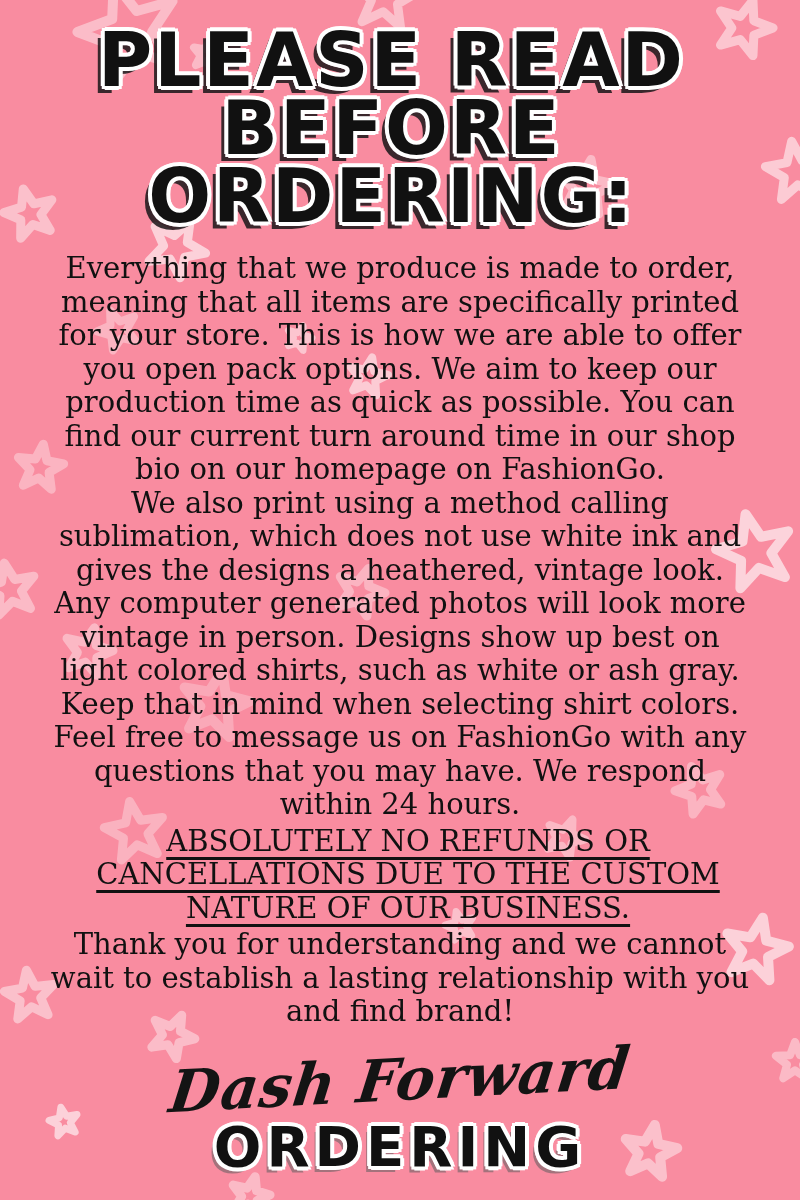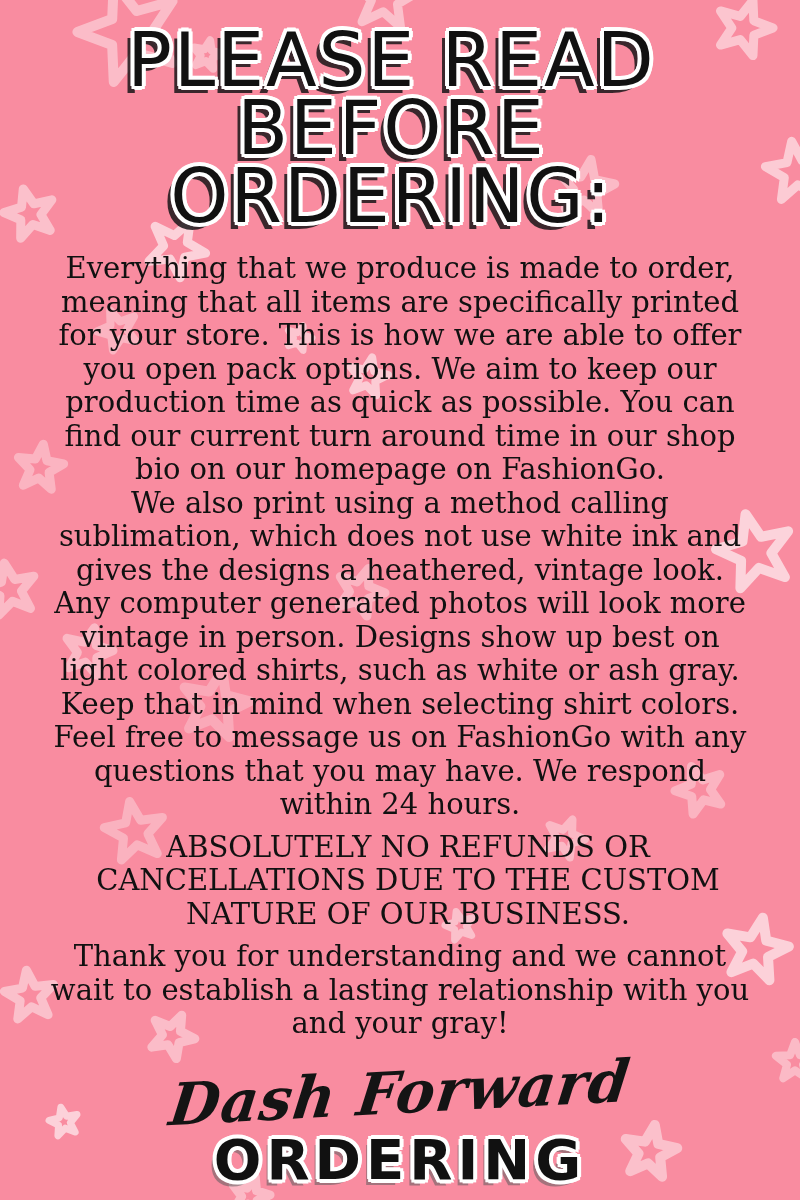--- a/index.html
+++ b/index.html
@@ -35,45 +35,46 @@
   .content {
     position: absolute;
     left: 0; top: 0;
     width: 800px;
     height: 1200px;
     text-align: center;
   }
   .title {
     margin: 26px 17px 0 0;
     font-family: "DejaVu Sans", sans-serif;
-    font-weight: normal;
+    font-weight: bold;
     font-size: 74px;
     line-height: 0.92;
     letter-spacing: 2px;
     color: var(--color-text, #111111);
     white-space: pre-line;
     text-shadow:
       -3px -3px 0 #ffffff, 3px -3px 0 #ffffff,
       -3px  3px 0 #ffffff, 3px  3px 0 #ffffff,
       -4px  0   0 #ffffff, 4px  0   0 #ffffff,
        0   -4px 0 #ffffff, 0    4px 0 #ffffff,
       -7px  7px 0 rgba(25, 21, 23, 0.85);
   }
   .body-text, .notice, .closing {
     font-family: "DejaVu Serif", "Liberation Serif", serif;
     font-size: 29px;
     line-height: 33.5px;
     color: var(--color-text, #111111);
     white-space: pre-line;
-    margin: 9px;
+    margin: 3px;
   }
   .body-text {
     margin-top: 22px;
   }
   .notice {
+    text-decoration: underline;
     text-decoration-thickness: 3px;
     text-underline-offset: 6px;
     padding-left: 16px;
   }
   .logo {
     margin-top: 8px;
   }
   .logo-script {
     font-family: "DejaVu Serif", serif;
     font-style: italic;
@@ -163,21 +164,21 @@
 Feel free to message us on FashionGo with any
 questions that you may have. We respond
 within 24 hours.</div>
 
     <div class="notice">ABSOLUTELY NO REFUNDS OR
 CANCELLATIONS DUE TO THE CUSTOM
 NATURE OF OUR BUSINESS.</div>
 
     <div class="closing">Thank you for understanding and we cannot
 wait to establish a lasting relationship with you
-and your gray!</div>
+and find brand!</div>
 
     <div class="logo">
       <div class="logo-script">Dash Forward</div>
       <div class="logo-wordmark">ORDERING</div>
     </div>
   </div>
 
 </div>
 
 </body></html>

